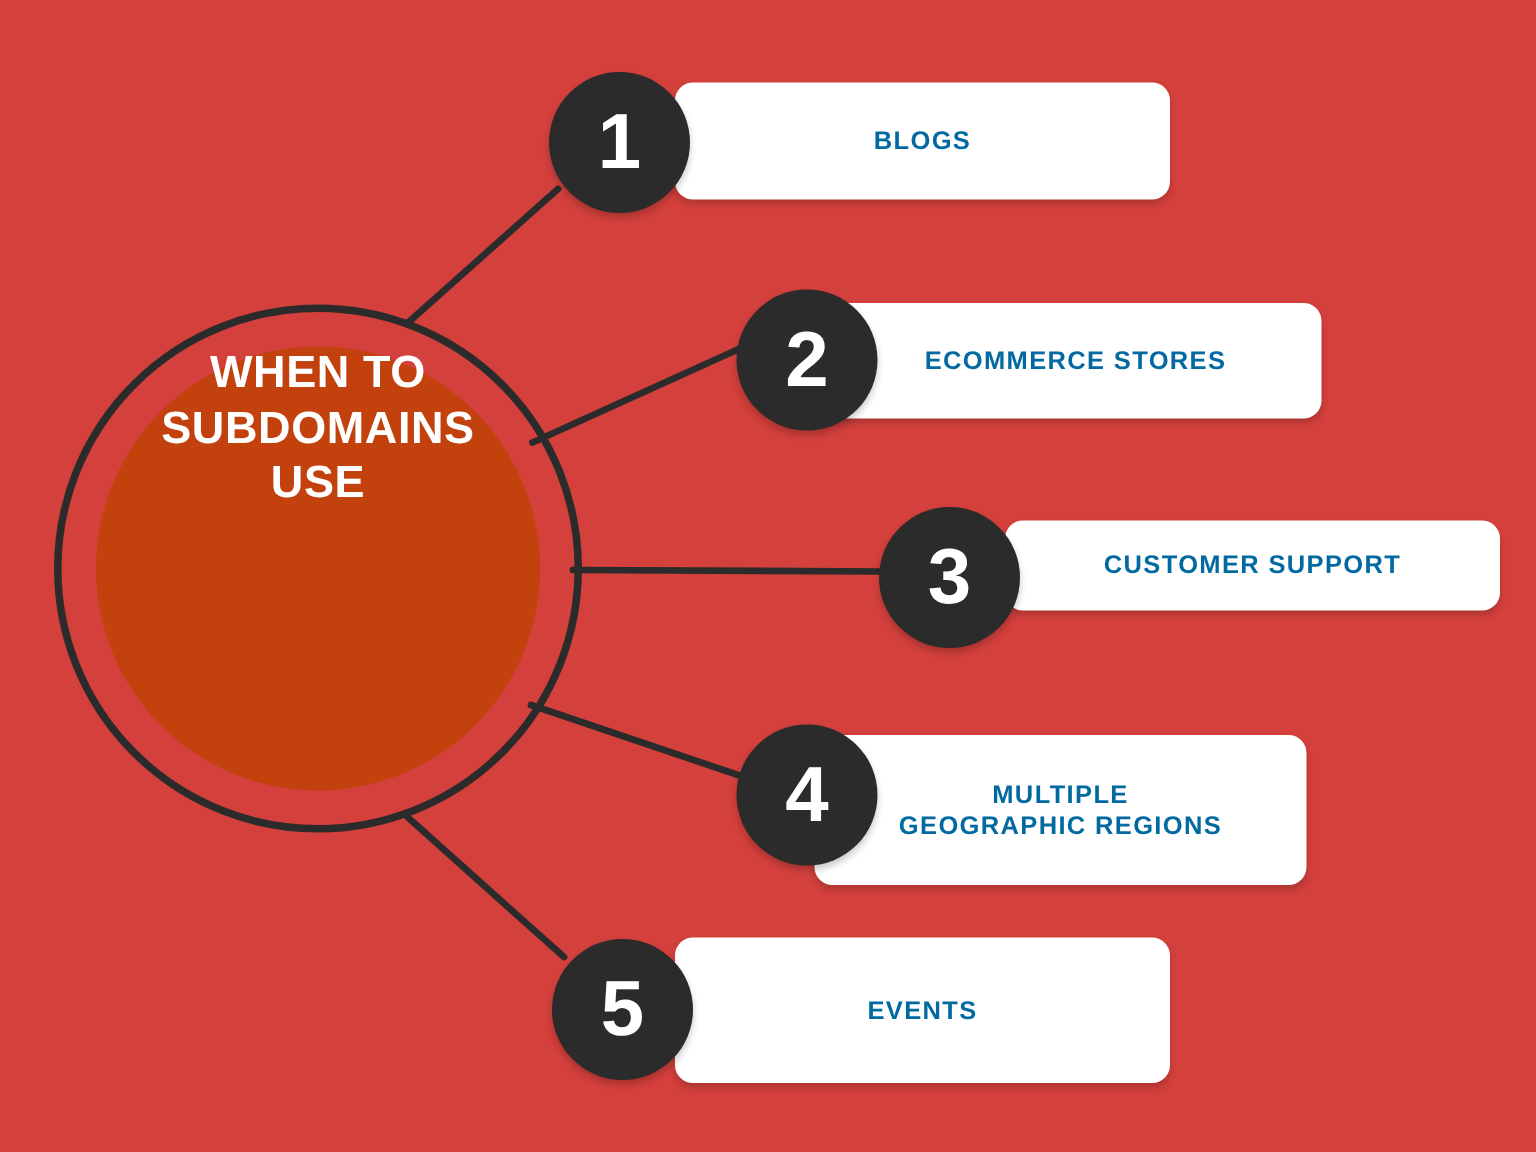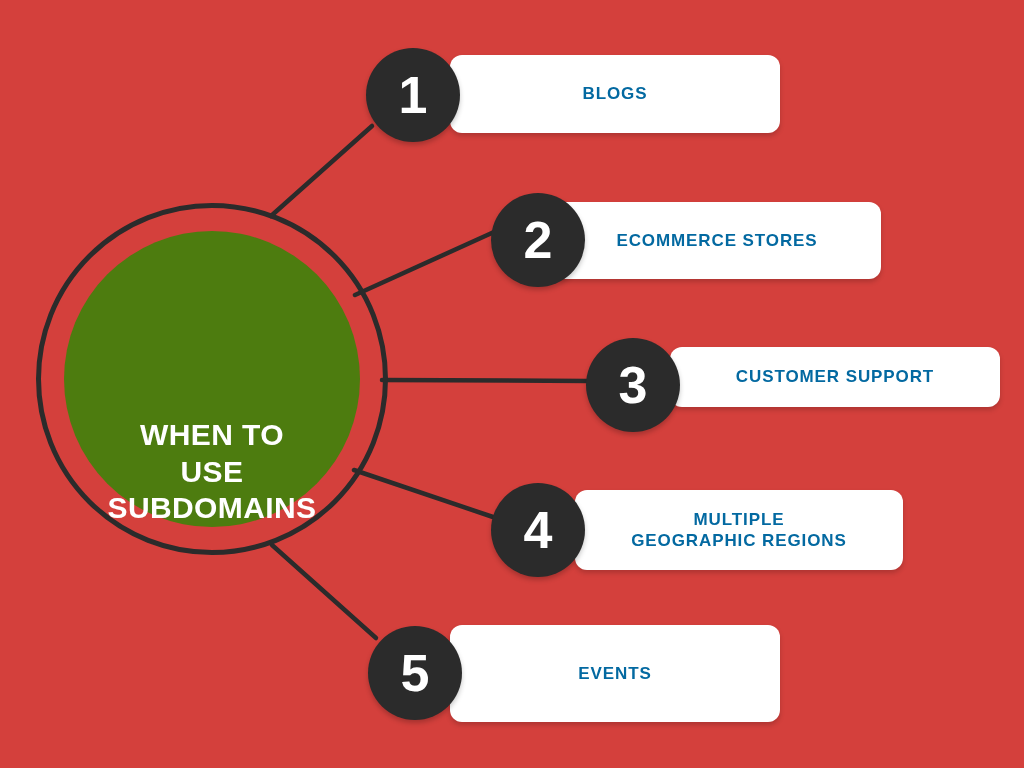--- a/index.html
+++ b/index.html
@@ -43,24 +43,24 @@
     box-sizing: border-box;
     z-index: 2;
   }
   .hub-core {
     position: absolute;
     left: 64px;
     top: 231px;
     width: 296px;
     height: 296px;
     border-radius: 50%;
-    background: #4d7c0f;
+    background: #c2410c;
     z-index: 3;
     display: flex;
-    align-items: flex-end;
+    align-items: flex-start;
     justify-content: center;
   }
   .hub-title {
     color: #ffffff;
     font-size: 30px;
     font-weight: bold;
     line-height: 1.22;
     text-align: center;
     letter-spacing: 0.4px;
     padding: 0 14px;
@@ -122,21 +122,21 @@
   
   #item-1 .card   { left: 450px; top: 55px;  width: 330px; height: 78px; }
   #item-1 .badge  { left: 366px; top: 48px; }
 
   #item-2 .card   { left: 553px; top: 202px; width: 328px; height: 77px; }
   #item-2 .badge  { left: 491px; top: 193px; }
 
   #item-3 .card   { left: 670px; top: 347px; width: 330px; height: 60px; }
   #item-3 .badge  { left: 586px; top: 338px; }
 
-  #item-4 .card   { left: 575px; top: 490px; width: 328px; height: 80px; }
+  #item-4 .card   { left: 543px; top: 490px; width: 328px; height: 100px; }
   #item-4 .badge  { left: 491px; top: 483px; }
 
   #item-5 .card   { left: 450px; top: 625px; width: 330px; height: 97px; }
   #item-5 .badge  { left: 368px; top: 626px; }
 </style>
 </head>
 <body>
 
 <div id="canvas">
 
@@ -147,22 +147,22 @@
       <line x1="382" y1="380" x2="588" y2="381"></line>
       <line x1="354" y1="470" x2="496" y2="518"></line>
       <line x1="272" y1="545" x2="376" y2="638"></line>
     </g>
   </svg>
 
   <div class="hub-ring"></div>
   <div class="hub-core">
     <div class="hub-title">
       <span class="ln">WHEN TO</span>
+      <span class="ln">SUBDOMAINS</span>
       <span class="ln">USE</span>
-      <span class="ln">SUBDOMAINS</span>
     </div>
   </div>
 
   <div class="item" id="item-1">
     <div class="card">
       <div class="card-label">
         <span class="ln">BLOGS</span>
       </div>
     </div>
     <div class="badge">

